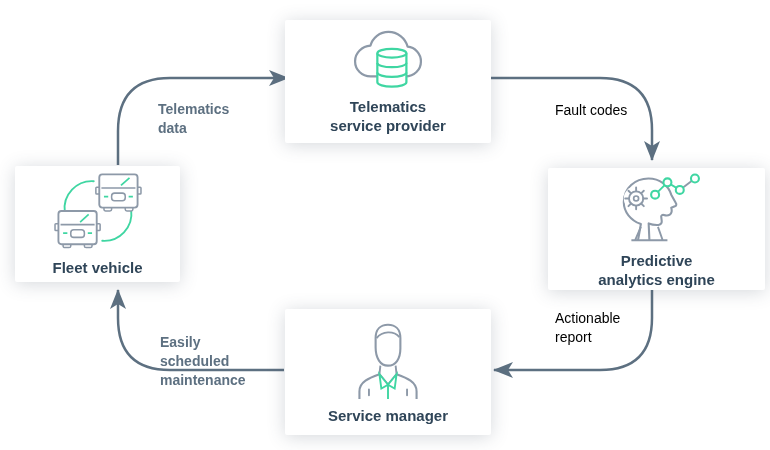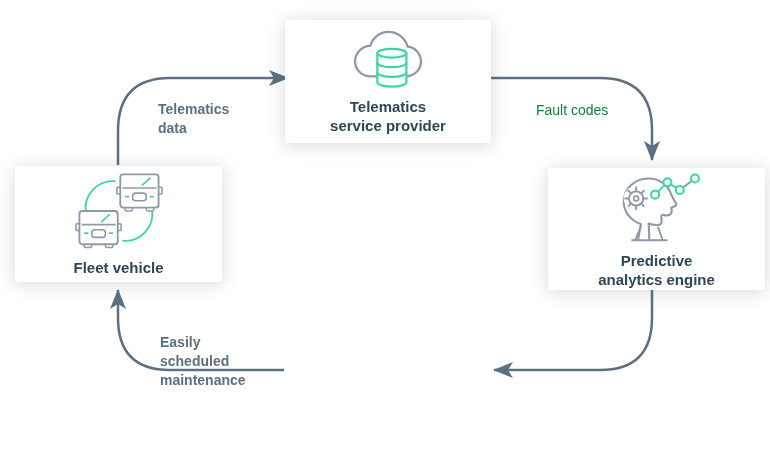--- a/index.html
+++ b/index.html
@@ -40,21 +40,21 @@
     white-space: pre-line;
   }
 
   .edge-label {
     position: absolute;
     font-size: 14px;
     line-height: 19px;
     white-space: pre-line;
   }
   .edge-label.emphasis { font-weight: bold; color: #5d7081; }
-  .edge-label.regular  { color: #15803d; }
+  .edge-label.regular  { color: #000000; margin-left: 19px; }
 
   .icon { display: block; }
 </style>
 </head>
 <body>
 
 <div class="canvas">
 
   <svg class="arrow-layer" viewBox="0 0 770 450">
     <defs>
@@ -64,37 +64,39 @@
     </defs>
     <path d="M118,165 V131 Q118,78 170,78 H288" fill="none" stroke="#5d7081" stroke-width="2.5" marker-end="url(#ah)"></path>
     <path d="M491,78 H600 Q652,78 652,130 V160" fill="none" stroke="#5d7081" stroke-width="2.5" marker-end="url(#ah)"></path>
     <path d="M652,285 V318 Q652,370 600,370 H494" fill="none" stroke="#5d7081" stroke-width="2.5" marker-end="url(#ah)"></path>
     <path d="M284,370 H170 Q118,370 118,318 V290" fill="none" stroke="#5d7081" stroke-width="2.5" marker-end="url(#ah)"></path>
   </svg>
 
   <div class="edge-label emphasis" style="left:158px; top:100px;">Telematics
 data</div>
   <div class="edge-label regular" style="left:536px; top:101px;">Fault codes</div>
+  <div class="edge-label regular" style="left:536px; top:309px;">Actionable
+report</div>
   <div class="edge-label emphasis" style="left:160px; top:301px;margin-top:32px;">Easily
 scheduled
 maintenance</div>
 
   <div class="card" style="left:285px; top:20px; width:206px; height:123px;">
     <svg class="icon" width="82" height="62" viewBox="0 0 84 64">
       <path d="M24,50 H60 C69,50 76,43 76,34.5 C76,26.5 70,20 62.3,19.3 C60,10.5 51.8,4 42.5,4 C33.5,4 26,10 23.8,18.3 C15.3,18.8 8,25.8 8,34.3 C8,43 15,50 24,50 Z" fill="#ffffff" stroke="#8d99a8" stroke-width="2.3" stroke-linejoin="round"></path>
       <path d="M31,26 V56 A15,4.5 0 0 0 61,56 V26" fill="#ffffff" stroke="#3fd6a2" stroke-width="2.3"></path>
       <ellipse cx="46" cy="26" rx="15" ry="4.5" fill="#ffffff" stroke="#3fd6a2" stroke-width="2.3"></ellipse>
       <path d="M31,36 A15,4.5 0 0 0 61,36" fill="none" stroke="#3fd6a2" stroke-width="2.3"></path>
       <path d="M31,46 A15,4.5 0 0 0 61,46" fill="none" stroke="#3fd6a2" stroke-width="2.3"></path>
     </svg>
     <div class="card-label">Telematics
 service provider</div>
   </div>
 
-  <div class="card" style="left:15px; top:166px; width:207px; height:116px;">
+  <div class="card" style="left:15px; top:166px; width:165px; height:116px;">
     <svg class="icon" width="96" height="80" viewBox="0 0 102 94">
       <path d="M46,12 A32,32 0 0 0 12,48" fill="none" stroke="#3fd6a2" stroke-width="2.2" stroke-linecap="round"></path>
       <path d="M56,82 A32,32 0 0 0 90,46" fill="none" stroke="#3fd6a2" stroke-width="2.2" stroke-linecap="round"></path>
 
       <g transform="translate(52,3)">
         <rect x="-3.5" y="16" width="4.5" height="8" rx="1" fill="#ffffff" stroke="#8d99a8" stroke-width="1.8"></rect>
         <rect x="45" y="16" width="4.5" height="8" rx="1" fill="#ffffff" stroke="#8d99a8" stroke-width="1.8"></rect>
         <rect x="6" y="38" width="9" height="6" rx="2" fill="#ffffff" stroke="#8d99a8" stroke-width="1.8"></rect>
         <rect x="31" y="38" width="9" height="6" rx="2" fill="#ffffff" stroke="#8d99a8" stroke-width="1.8"></rect>
         <rect x="0.5" y="1" width="45" height="39" rx="3.5" fill="#ffffff" stroke="#8d99a8" stroke-width="2.2"></rect>
@@ -134,14 +136,31 @@
       <path d="M80,21 L96,9" fill="none" stroke="#8d99a8" stroke-width="2"></path>
       <circle cx="54" cy="26" r="4.2" fill="#ffffff" stroke="#3fd6a2" stroke-width="2.2"></circle>
       <circle cx="67" cy="13" r="4.2" fill="#ffffff" stroke="#3fd6a2" stroke-width="2.2"></circle>
       <circle cx="80" cy="21" r="4.2" fill="#ffffff" stroke="#3fd6a2" stroke-width="2.2"></circle>
       <circle cx="96" cy="9" r="4.2" fill="#ffffff" stroke="#3fd6a2" stroke-width="2.2"></circle>
     </svg>
     <div class="card-label">Predictive
 analytics engine</div>
   </div>
 
+  <div class="card" style="left:285px; top:309px; width:206px; height:126px;">
+    <svg class="icon" width="76" height="80" viewBox="0 0 76 84">
+
+      <path d="M8,84 L8,76 C8,66 18,62 29,58 L38,69 L47,58 C58,62 68,66 68,76 L68,84" fill="#ffffff" stroke="#8d99a8" stroke-width="2.2" stroke-linejoin="round"></path>
+
+      <path d="M25,30 L25,20 C25,11 30,6 38,6 C46,6 51,11 51,20 L51,31 C51,42 46,49 38,49 C30,49 25,41 25,30 Z" fill="#ffffff" stroke="#8d99a8" stroke-width="2.2"></path>
+      <path d="M26,20 C32,12.5 44,12 50,19" fill="none" stroke="#8d99a8" stroke-width="2"></path>
+
+      <path d="M30,49 L29,58 M46,49 L47,58" fill="none" stroke="#8d99a8" stroke-width="2"></path>
+
+      <path d="M29,58 L38,69 L31,73 Z M47,58 L38,69 L45,73 Z" fill="#ffffff" stroke="#3fd6a2" stroke-width="2"></path>
+      <path d="M38,69 V84" stroke="#3fd6a2" stroke-width="2"></path>
+
+      <path d="M18,74 V80 M58,74 V80" stroke="#8d99a8" stroke-width="2" stroke-linecap="round"></path>
+    </svg>
+    <div class="card-label">Service manager</div>
+  </div>
 
 </div>
 
 </body></html>

